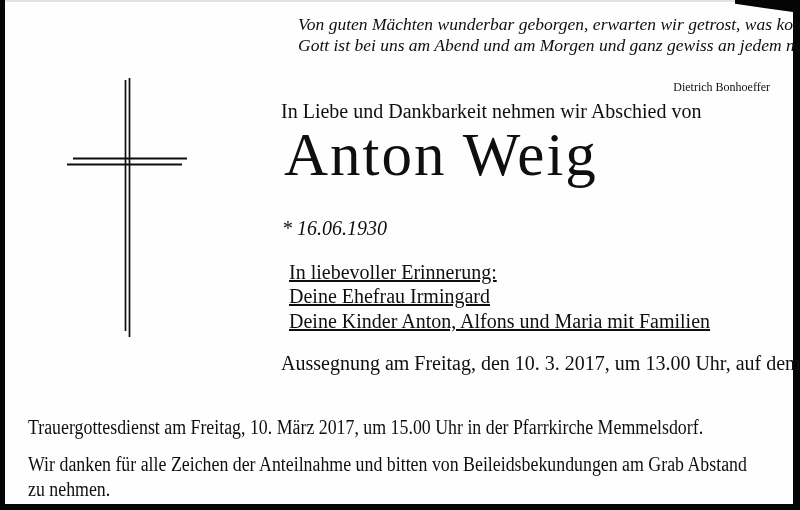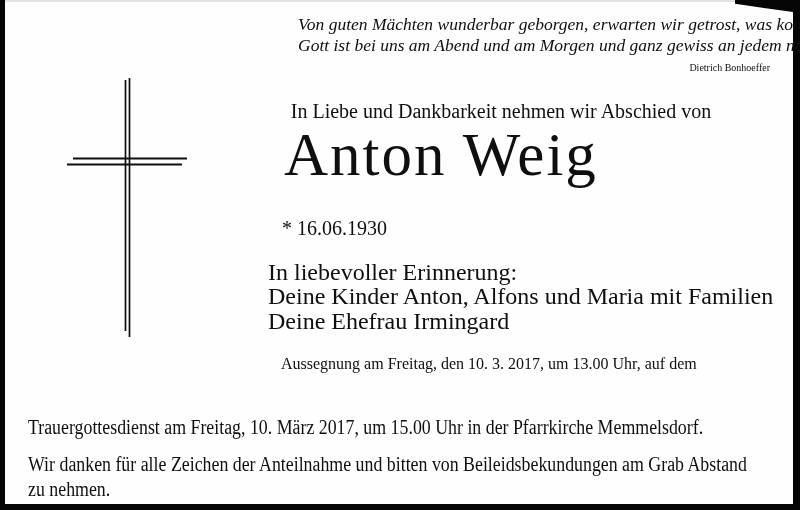--- a/index.html
+++ b/index.html
@@ -35,46 +35,46 @@
   .cross .v { stroke-width: 1.7; }
   .cross .h { stroke-width: 2.2; }
   .txt { position: absolute; white-space: nowrap; }
   .quote {
     top: 14px; left: 298px; width: 482px;
     text-align: center;
     font-style: italic;
     font-size: 17.5px; line-height: 21px;
   }
   .attribution {
-    top: 62px; right: 30px;
-    font-size: 10px;
+    top: 80px; right: 30px;
+    font-size: 12px;
   }
   .intro {
     top: 100px; left: 281px; width: 440px;
-    text-align: center;
     font-size: 20px;
   }
   .name {
     top: 122px; left: 284px; width: 440px;
     text-align: left;
     font-size: 61px; line-height: 66px;
     letter-spacing: 2px;
   }
   .dates {
     top: 217px; left: 282px; width: 436px;
     display: flex; justify-content: space-between;
     font-size: 20px;
+    font-style: italic;
   }
   .mourners {
-    top: 260px; left: 268px;
-    font-size: 24px; line-height: 24.4px;
+    top: 260px; left: 289px;
+    font-size: 20px; line-height: 24.4px; text-decoration: underline;
   }
   .blessing {
     top: 351px; left: 281px;
-    font-size: 16px; line-height: 25.3px;
+    font-size: 20px; line-height: 25.3px;
   }
   .service {
     top: 416px; left: 28px;
     font-size: 20.5px;
     transform: scaleX(0.87);
     transform-origin: left top;
   }
   .thanks {
     top: 452px; left: 28px;
     font-size: 20.5px; line-height: 24.5px;
@@ -106,22 +106,22 @@
   <div class="txt intro">In Liebe und Dankbarkeit nehmen wir Abschied von</div>
 
   <div class="txt name">Anton Weig</div>
 
   <div class="txt dates">
     <span>* 16.06.1930</span>
   </div>
 
   <div class="txt mourners">
     <div>In liebevoller Erinnerung:</div>
+    <div>Deine Ehefrau Irmingard</div>
     <div>Deine Kinder Anton, Alfons und Maria mit Familien</div>
-    <div>Deine Ehefrau Irmingard</div>
   </div>
 
   <div class="txt blessing">
     <div>Aussegnung am Freitag, den 10. 3. 2017, um 13.00 Uhr, auf dem</div>
   </div>
 
   <div class="txt service">Trauergottesdienst am Freitag, 10. März 2017, um 15.00 Uhr in der Pfarrkirche Memmelsdorf.</div>
 
   <div class="txt thanks">
     <div>Wir danken für alle Zeichen der Anteilnahme und bitten von Beileidsbekundungen am Grab Abstand</div>

